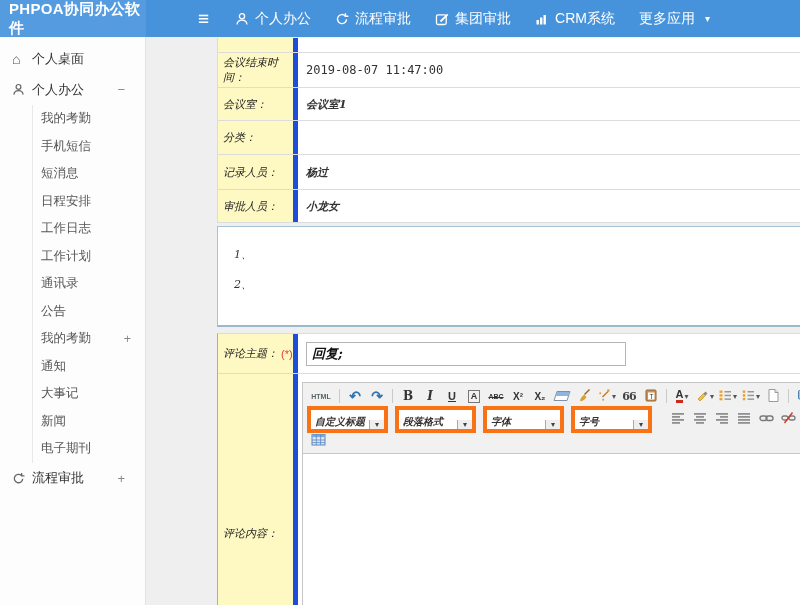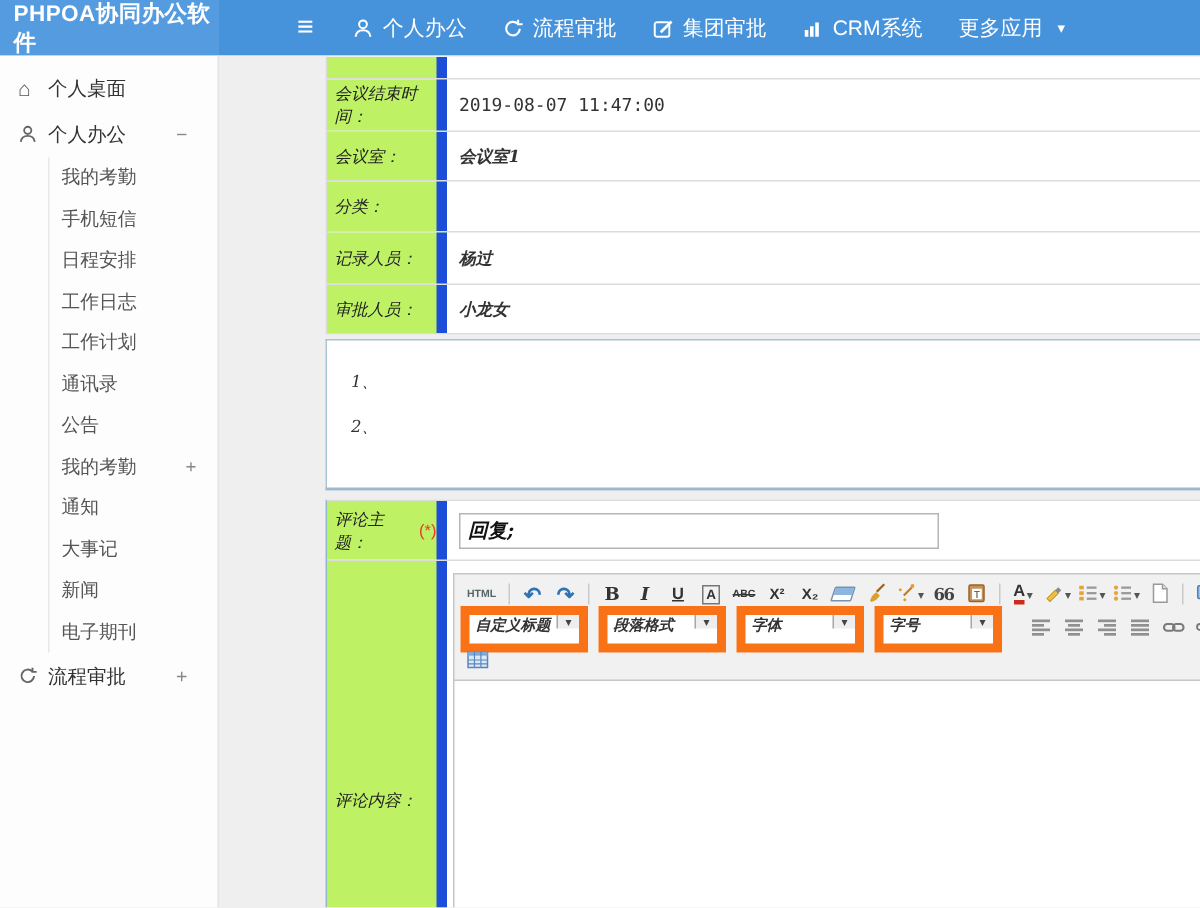--- a/index.html
+++ b/index.html
@@ -25,21 +25,21 @@
   .sub-item .toggle{margin-left:auto;color:#888;padding-right:14px;}
 
   
   .main{position:absolute;left:146px;top:37px;right:0;bottom:0;background:#efefef;overflow:hidden;}
 
   .kai{font-family:"DejaVu Serif",serif;font-style:italic;}
   .mono{font-family:"DejaVu Sans Mono",monospace;}
 
   .table1{position:absolute;left:71px;top:1px;width:600px;background:#fff;border-left:1px solid #dcdcdc;}
   .frow{display:flex;border-bottom:1px solid #dcdcdc;box-sizing:border-box;}
-  .flabel{width:80px;min-width:80px;background:#bef264;border-right:7px solid #1d4ed8;display:flex;align-items:center;padding-left:5px;box-sizing:border-box;font-size:11px;color:#222;}
+  .flabel{width:80px;min-width:80px;background:#fef9c3;border-right:5px solid #1d4ed8;display:flex;align-items:center;padding-left:5px;box-sizing:border-box;font-size:11px;color:#222;}
   .fvalue{flex:1;display:flex;align-items:center;padding-left:8px;font-size:12px;color:#333;}
 
   .content-box{position:absolute;left:71px;top:189px;width:600px;height:78px;background:#fff;border:1px solid #a6c3d6;border-bottom:2px solid #9cb9cc;box-sizing:content-box;padding:20px 0 0 16px;font-size:11px;color:#333;}
   .content-box .cline{margin-bottom:15px;}
 
   .table2{position:absolute;left:71px;top:296px;width:600px;background:#fff;border-top:1px solid #dcdcdc;border-left:1px solid #8fb6cf;}
   .subject-row{height:40px;border-bottom:1px solid #dcdcdc;}
   .content-row{height:272px;border-bottom:none;}
   .required{color:#e53c2e;margin-left:3px;font-size:11px;}
   .subject-input{width:308px;height:20px;border:1px solid #b5b5b5;padding:1px 5px;font-family:"DejaVu Serif",serif;font-style:italic;font-weight:bold;font-size:13px;color:#111;outline:none;background:#fff;}
@@ -59,21 +59,21 @@
   .g-b{font-family:"DejaVu Serif",serif;font-weight:bold;font-size:12px;}
   .g-i{font-family:"DejaVu Serif",serif;font-style:italic;font-weight:bold;font-size:12px;}
   .g-u{font-size:11px;font-weight:bold;text-decoration:underline;}
   .g-abox{border:1px solid #777;font-size:9px;font-weight:bold;padding:0 2px;line-height:11px;}
   .g-abc{font-size:7px;font-weight:bold;text-decoration:line-through;}
   .g-supsub{font-size:10px;font-weight:bold;}
   .g-eraser{width:12px;height:8px;background:linear-gradient(180deg,#8cb6e0 55%,#ffffff 45%);border:1px solid #7a93ad;transform:skewX(-18deg);border-radius:1px;}
   .g-quote{font-family:"DejaVu Serif",serif;font-weight:bold;font-size:11px;letter-spacing:-1px;color:#444;text-align:right;}
   .g-fontcolor{font-weight:bold;font-size:11px;line-height:11px;border-bottom:3px solid #cc2a1a;}
   .mini-caret{font-size:8px;color:#555;margin-left:1px;}
-  .edrop{display:inline-flex;align-items:flex-start;height:19px;border:6px solid #f97316;background:#fff;margin-right:7px;cursor:pointer;}
+  .edrop{display:inline-flex;align-items:flex-end;height:19px;border:4px solid #f97316;background:#fff;margin-right:7px;cursor:pointer;}
   .edrop .dlbl{display:flex;align-items:center;padding:0 4px;width:50px;font-size:10px;font-weight:bold;color:#333;font-family:"DejaVu Serif",serif;font-style:italic;white-space:nowrap;overflow:hidden;}
   .edrop .darrow{width:14px;border-left:1px solid #a9a9a9;background:#eee;display:flex;align-items:center;justify-content:center;font-size:8px;color:#444;}
   .econtent{border:1px solid #c6c6c6;border-top:none;background:#fff;height:220px;}
 
   svg{flex:none;}
 </style>
 </head>
 <body>
 
 <div class="screen">
@@ -139,20 +139,21 @@
             <circle cx="7" cy="4.2" r="2.6" fill="none" stroke="#666" stroke-width="1.3"></circle>
             <path d="M2 12.5c.4-3 2.3-4.3 5-4.3s4.6 1.3 5 4.3" fill="none" stroke="#666" stroke-width="1.3"></path>
           </svg>
         </span>
       <span>个人办公</span>
       <span class="toggle">−</span>
     </div>
     <div class="submenu">
       <div class="sub-item">我的考勤</div>
       <div class="sub-item">手机短信</div>
+      <div class="sub-item">短消息</div>
       <div class="sub-item">日程安排</div>
       <div class="sub-item">工作日志</div>
       <div class="sub-item">工作计划</div>
       <div class="sub-item">通讯录</div>
       <div class="sub-item">公告</div>
       <div class="sub-item">
         <span>我的考勤</span>
         <span class="toggle">+</span>
       </div>
       <div class="sub-item">通知</div>

